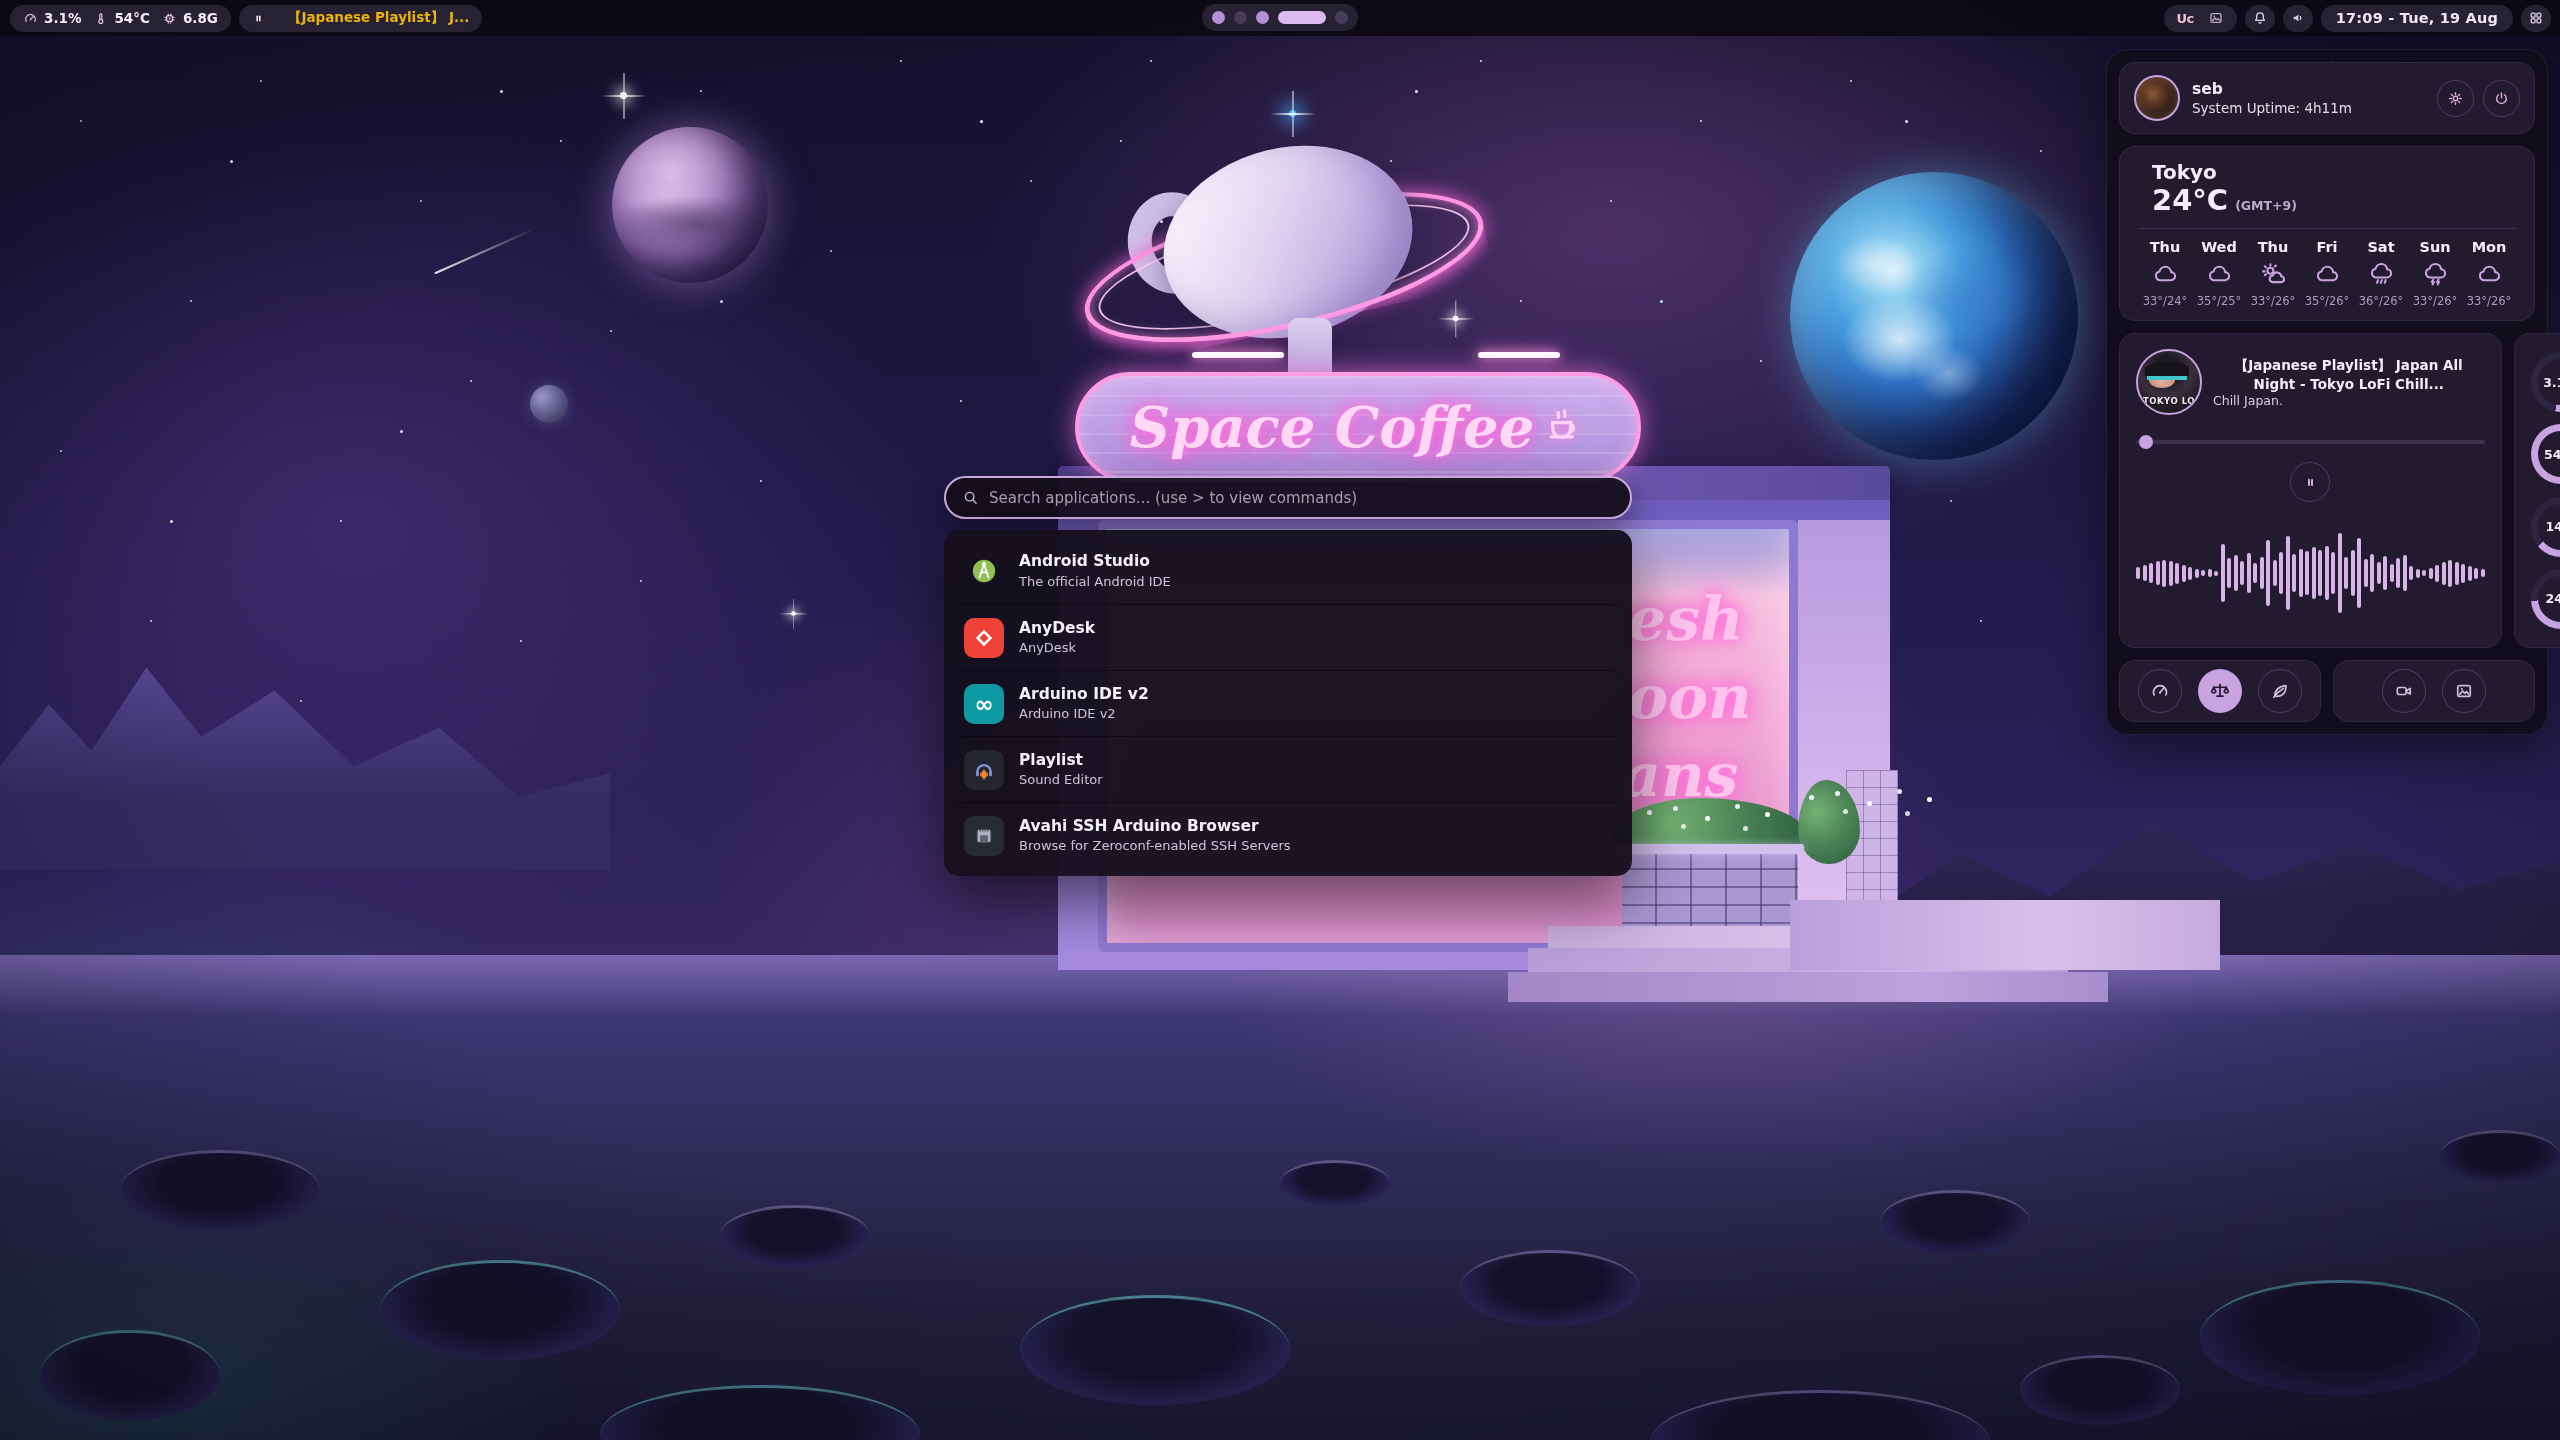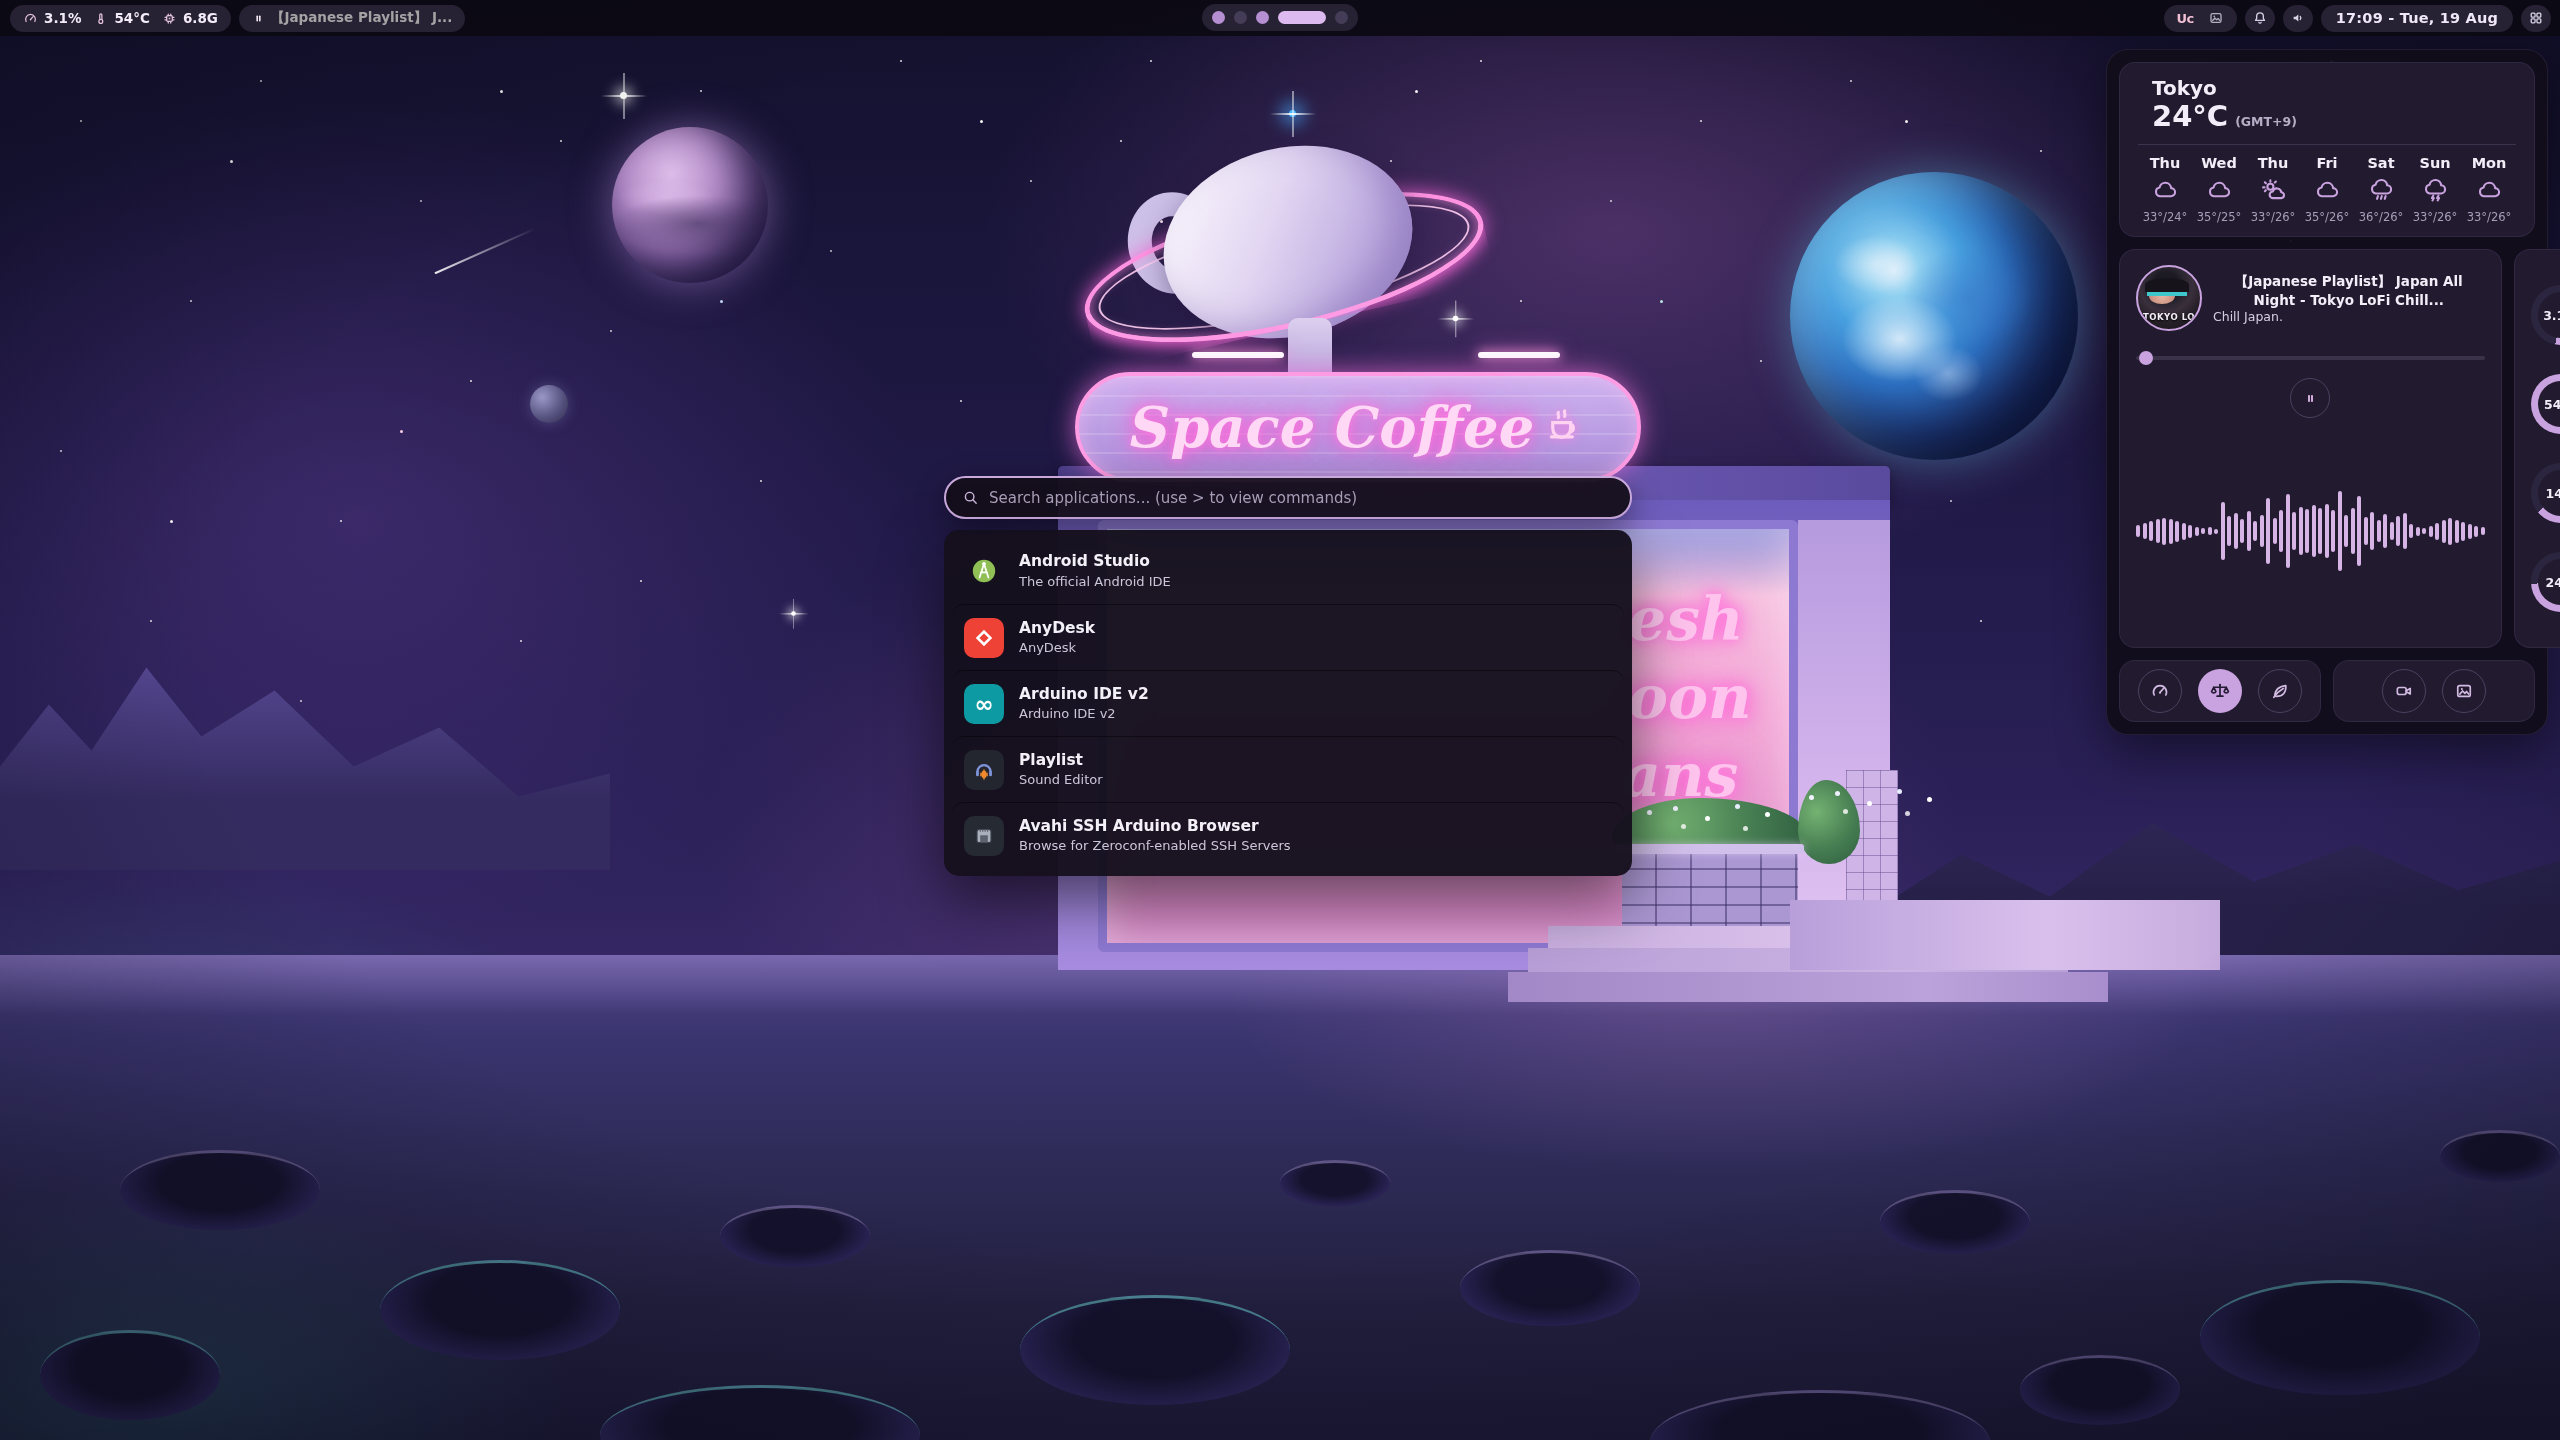--- a/index.html
+++ b/index.html
@@ -104,21 +104,21 @@
   
   #topbar{position:absolute;left:0;top:0;width:2560px;height:36px;background:rgba(12,9,19,.95);z-index:40;
     display:flex;align-items:center;}
   .tb-pill{display:flex;align-items:center;gap:12px;height:27px;padding:0 13px;border-radius:14px;background:#272134;color:#efe7f6;}
   .tb-group{display:flex;align-items:center;gap:8px;}
   .tb-stat{display:flex;align-items:center;gap:6px;font-size:13.5px;font-weight:700;color:#f3ebf8;}
   .tb-stat svg{width:15px;height:15px;color:#e3c3da;}
   .tb-icon-btn{display:flex;align-items:center;justify-content:center;width:30px;height:27px;border-radius:14px;background:#272134;color:#d9d2e6;}
   .tb-icon-btn svg{width:16px;height:16px;}
   #tb-left{margin-left:10px;}
-  #tb-playlist{gap:6px;font-size:13.5px;font-weight:700;color:#a3a3a3;}
+  #tb-playlist{gap:23px;font-size:13.5px;font-weight:700;color:#eab308;}
   #tb-playlist svg{width:13px;height:13px;color:#f2e8f4;}
   #tb-workspaces{position:absolute;left:50%;top:4px;transform:translateX(-50%);display:flex;align-items:center;gap:9px;height:27px;padding:0 10px;border-radius:14px;background:#272134;}
   .ws-dot{width:13px;height:13px;border-radius:7px;background:#453d58;}
   .ws-dot.occupied{background:#b58fd2;}
   .ws-dot.active{width:48px;background:#dcb9ee;}
   #tb-right{margin-left:auto;margin-right:9px;}
   #tb-tray{gap:14px;}
   .tray-uc{font-size:13px;font-weight:700;color:#f0bfd2;letter-spacing:-.5px;}
   #tb-tray svg{width:16px;height:16px;color:#b6aec2;}
   #tb-clock{font-size:14.5px;font-weight:700;letter-spacing:.2px;padding:0 15px;}
@@ -440,20 +440,43 @@
           <div class="app-text">
             <div class="app-title">Avahi SSH Arduino Browser</div>
             <div class="app-desc">Browse for Zeroconf-enabled SSH Servers</div>
           </div>
         </div>
       </div>
   </div>
 
   <div id="panel">
 
+    <div class="card" id="user-card">
+      <div id="avatar"></div>
+      <div id="user-info">
+        <div id="user-name">seb</div>
+        <div id="user-uptime">System Uptime: 4h11m</div>
+      </div>
+      <button class="round-btn">
+          <span style="display: inline-flex;">
+            <svg viewBox="0 0 24 24" fill="none" stroke="currentColor" stroke-width="2" stroke-linecap="round" stroke-linejoin="round">
+              <circle cx="12" cy="12" r="3.1"></circle>
+              <path d="M12 3.8v2.4M12 17.8v2.4M3.8 12h2.4M17.8 12h2.4M6.2 6.2l1.7 1.7M16.1 16.1l1.7 1.7M17.8 6.2l-1.7 1.7M7.9 16.1l-1.7 1.7"></path>
+            </svg>
+          </span>
+        </button>
+      <button class="round-btn">
+          <span style="display: inline-flex;">
+            <svg viewBox="0 0 24 24" fill="none" stroke="currentColor" stroke-width="2" stroke-linecap="round" stroke-linejoin="round">
+              <path d="M12 4.2v7.2"></path>
+              <path d="M7.8 6.8a6.8 6.8 0 1 0 8.4 0"></path>
+            </svg>
+          </span>
+        </button>
+    </div>
 
     <div class="card" id="weather-card">
       <div id="weather-head">
         <span style="display: inline-flex;">
             <svg viewBox="0 0 24 24" fill="none" stroke="currentColor" stroke-width="2" stroke-linecap="round" stroke-linejoin="round">
               <path d="M6.6 17.5h10.6a3.9 3.9 0 0 0 .2-7.8A5.6 5.6 0 0 0 6.3 9.2a4.2 4.2 0 0 0 .3 8.3Z"></path>
             </svg>
           </span>
         <div>
           <div id="weather-city">Tokyo</div>

